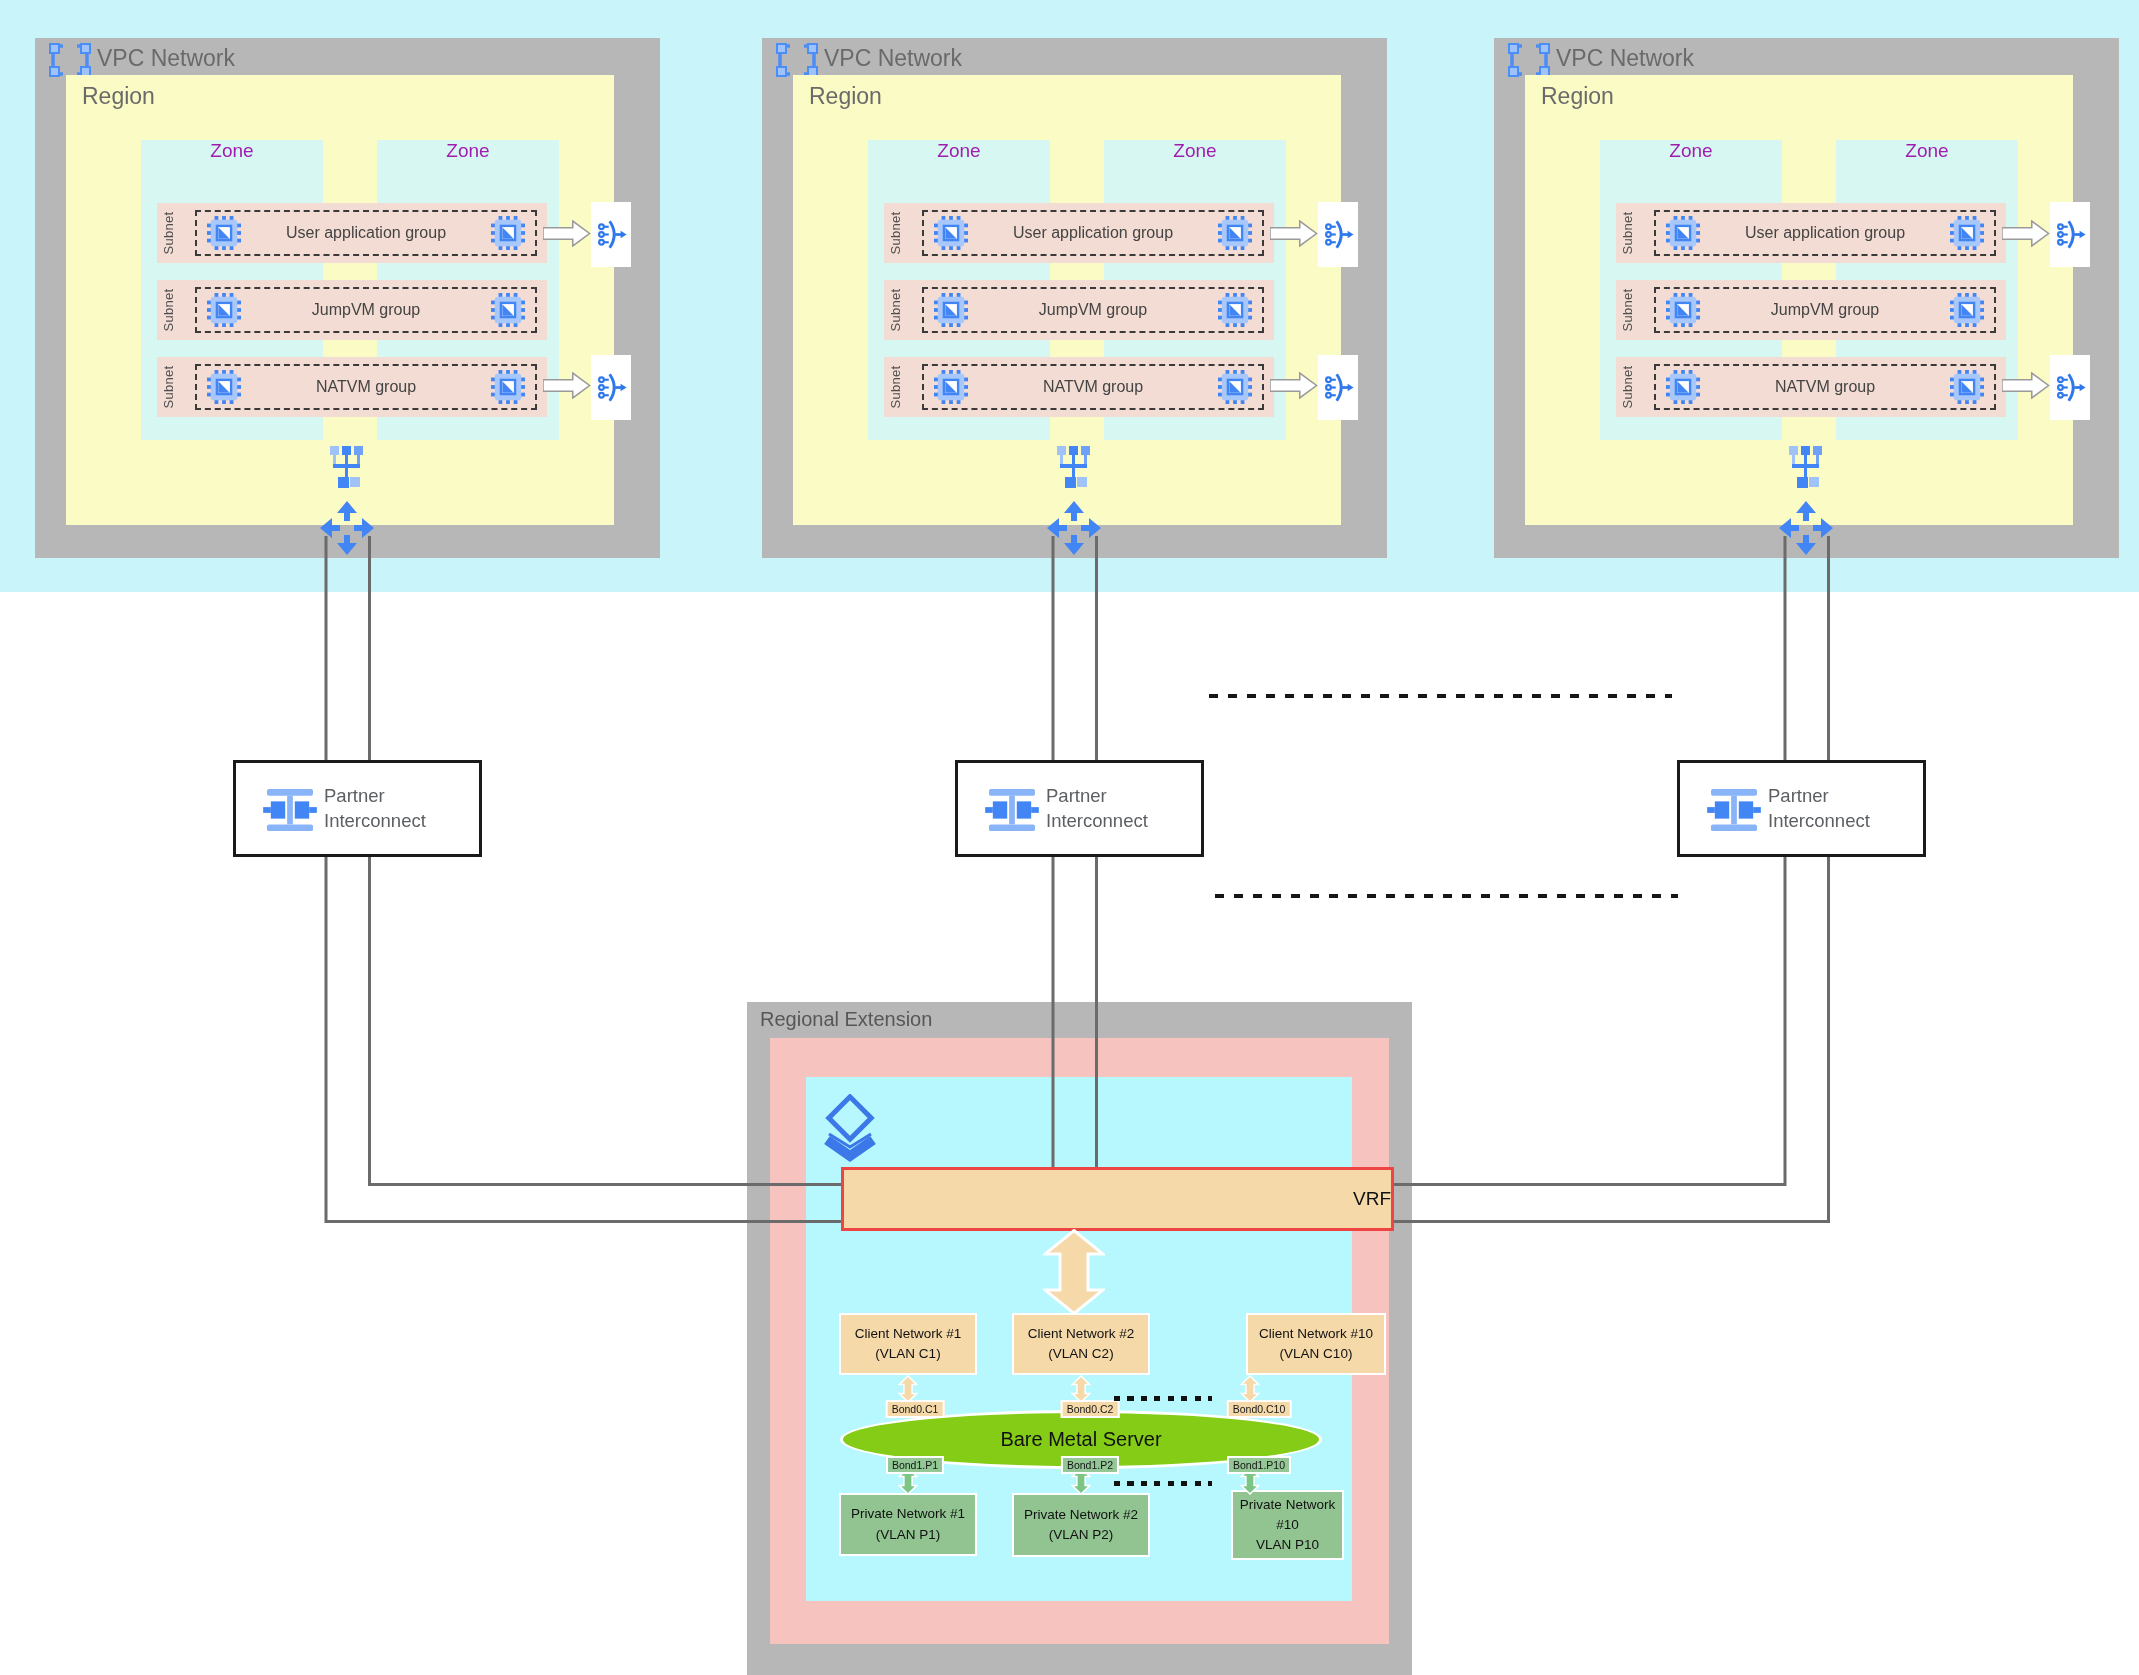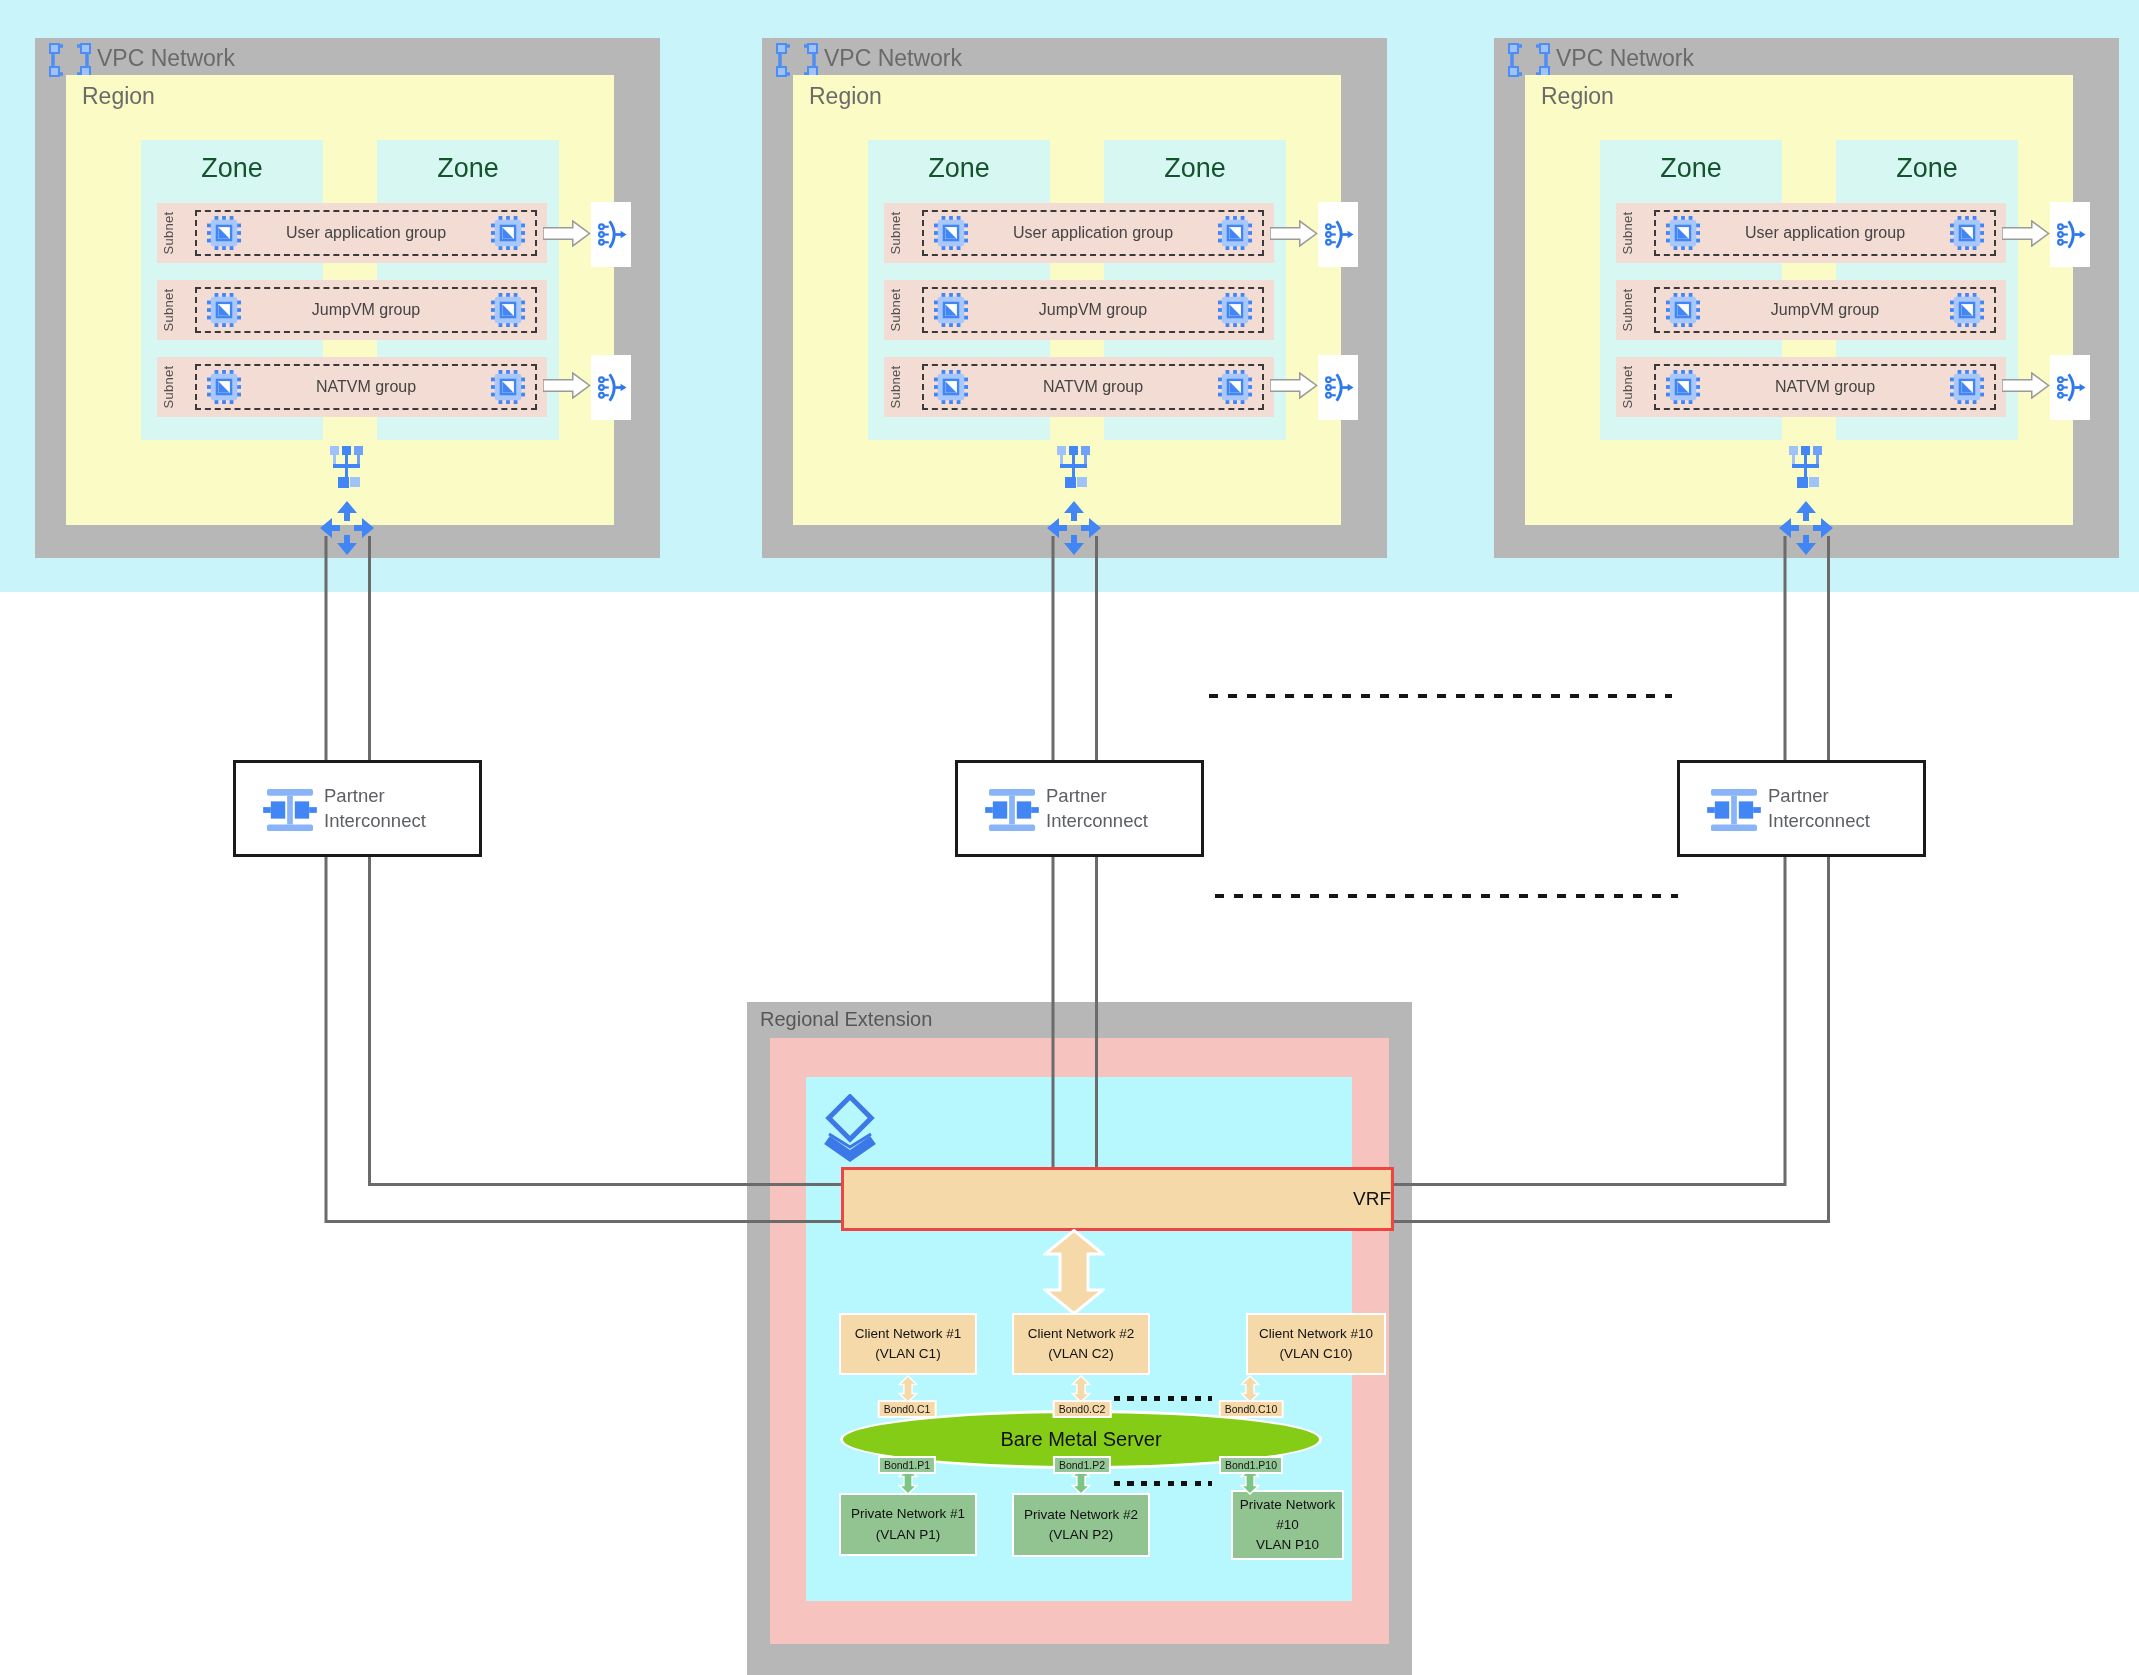--- a/index.html
+++ b/index.html
@@ -9,21 +9,21 @@
 
   
   .vpc{position:absolute;top:38px;width:625px;height:520px;background:#b7b7b7;z-index:1;}
   .vpc1{left:35px}.vpc2{left:762px}.vpc3{left:1494px}
   .vpc-icon{position:absolute;left:14px;top:5px;width:42px;height:34px;}
   .vpc-title{position:absolute;left:62px;top:7px;font-size:23px;color:#6a6a6a;}
   .region{position:absolute;left:31px;top:37px;width:548px;height:450px;background:#fbfbc5;}
   .region-label{position:absolute;left:16px;top:8px;font-size:23px;color:#6a6a6a;}
   .zone{position:absolute;top:102px;width:182px;height:300px;background:#d7f8f2;text-align:center;}
   .zone-a{left:106px}.zone-b{left:342px}
-  .zone-label{display:inline-block;margin-top:13px;font-size:27px;color:#14532d;}
+  .zone-label{display:inline-block;font-size:19px;color:#a21caf;}
   .subnet-row{position:absolute;left:122px;width:390px;height:60px;background:#f3dcd3;}
   .row0{top:165px}.row1{top:242px}.row2{top:319px}
   .subnet-label{position:absolute;left:11px;top:50%;transform:translate(-50%,-50%) rotate(-90deg);
                 font-size:13px;color:#4f4f4f;white-space:nowrap;letter-spacing:.3px;}
   .dashed-box{position:absolute;left:38px;right:10px;top:7px;bottom:7px;border:2px dashed #3a3a3a;}
   .vm{position:absolute;top:50%;transform:translateY(-50%);width:34px;height:34px;}
   .vm-l{left:10px}.vm-r{right:10px}
   .group-label{position:absolute;left:0;right:0;top:50%;transform:translateY(-50%);
                text-align:center;font-size:16px;color:#444;}
   .flow-arrow{position:absolute;left:508px;width:48px;height:27px;}
@@ -70,21 +70,21 @@
   .pn2{left:1012px;top:1493px;width:138px;height:64px}
   .pn3{left:1231px;top:1490px;width:113px;height:70px}
   .varrow{position:absolute;width:20px;height:28px;z-index:4;}
   .v-orange{color:#f5d9a9}.v-green{color:#7cc584}
   .oa1{left:898px;top:1375px}.oa2{left:1071px;top:1375px}.oa3{left:1240px;top:1375px}
   .ga1{left:898px;top:1467px}.ga2{left:1071px;top:1467px}.ga3{left:1240px;top:1467px}
   .bms{position:absolute;left:840px;top:1410px;width:482px;height:59px;background:#84cc16;
        border:3px solid #fff;border-radius:50%;box-sizing:border-box;z-index:4;display:flex;
        align-items:center;justify-content:center;font-size:20px;color:#111;}
   .bond{position:absolute;z-index:5;font-size:10.5px;color:#161616;padding:1px 4px;
-        white-space:nowrap;transform:translateX(-50%);}
+        white-space:nowrap;transform:translateX(-50%);margin-left:8px;}
   .bond-o{background:#f5d9a9;border:2px solid #fff;}
   .bond-g{background:#93c795;border:2px solid #fff;}
   .b0{top:1400px}.b1{top:1456px}
   .bx1{left:907px}.bx2{left:1082px}.bx3{left:1251px}
   .dotline{position:absolute;height:5px;z-index:5;
            background:repeating-linear-gradient(90deg,#111 0 6px,transparent 6px 13.5px);}
   .dl1{left:1114px;top:1396px;width:98px}
   .dl2{left:1114px;top:1481px;width:98px}
 </style>
 </head>

